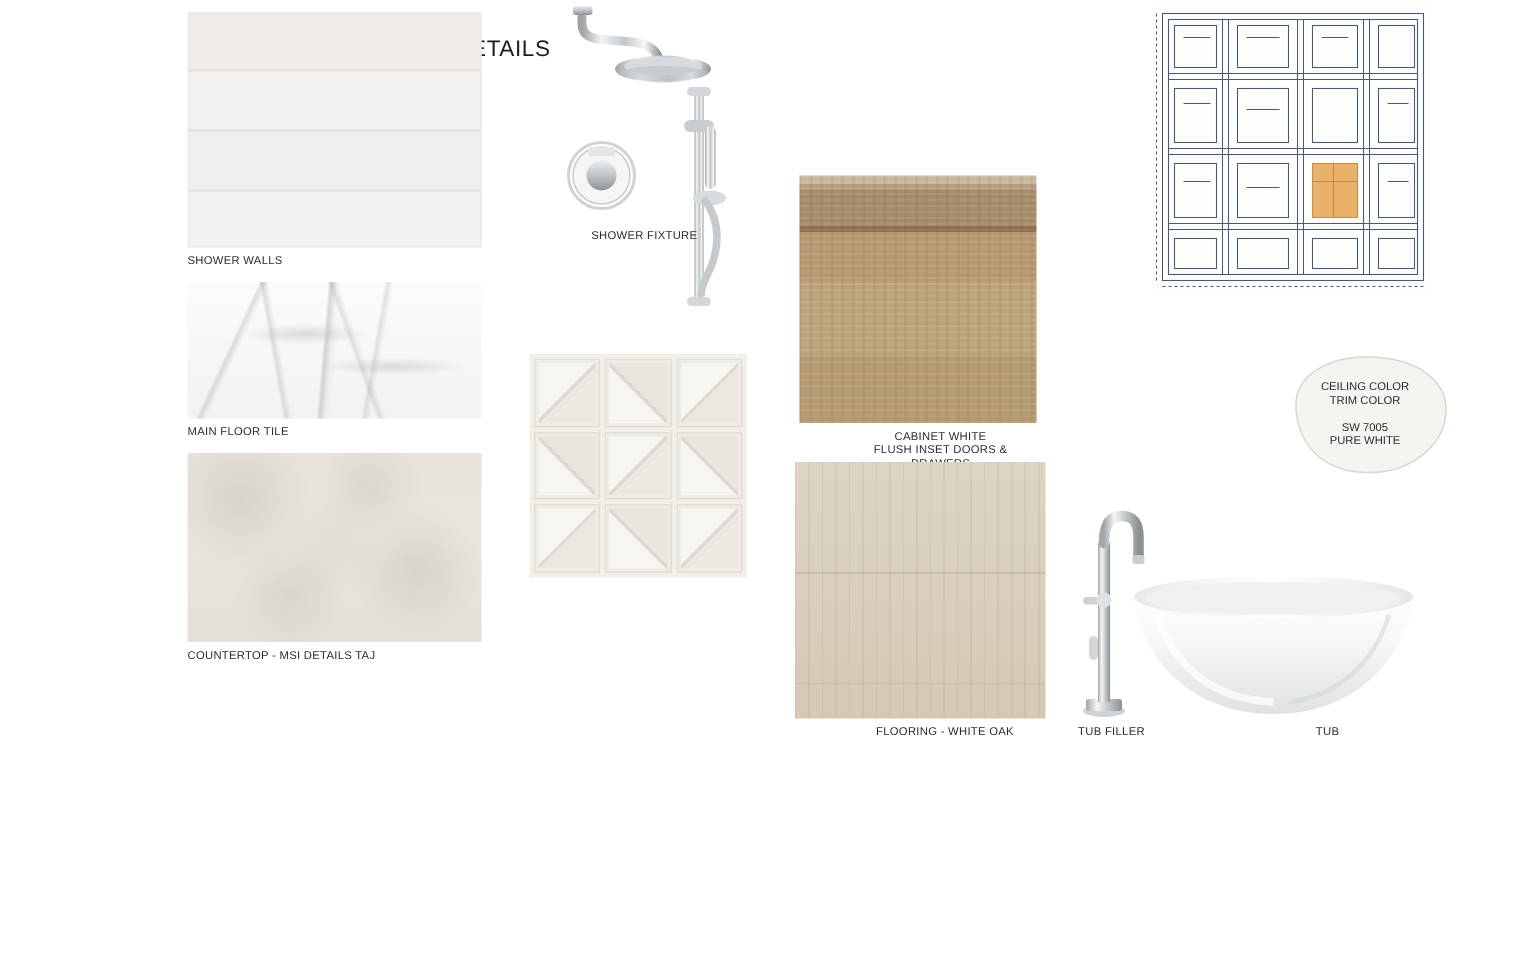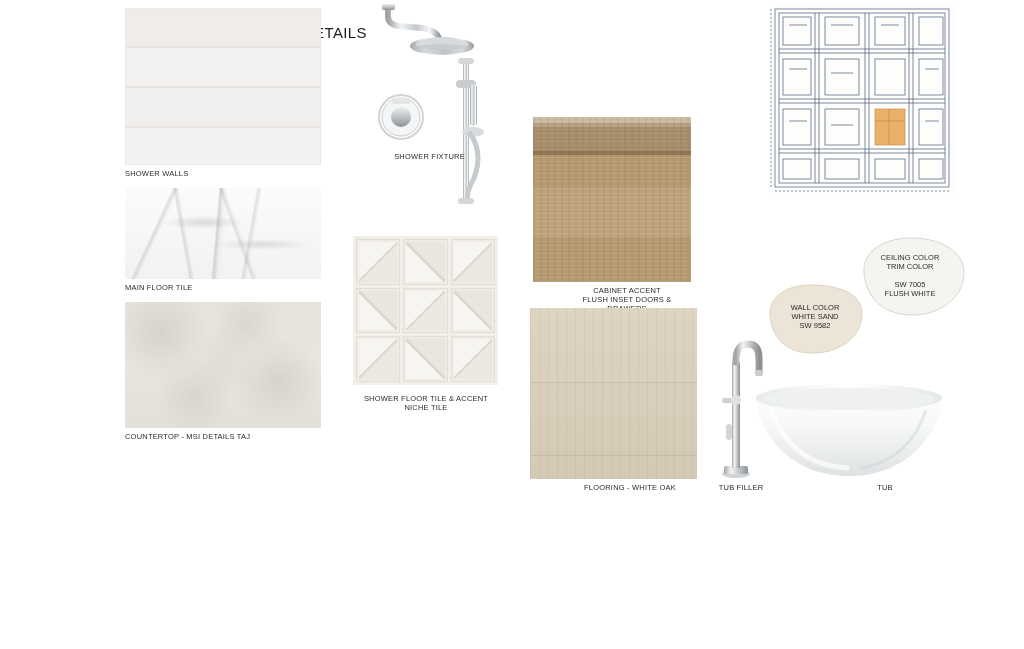--- a/index.html
+++ b/index.html
@@ -278,28 +278,24 @@
     <div class="tile-cell"></div>
     <div class="tile-cell alt"></div>
     <div class="tile-cell"></div>
     <div class="tile-cell alt"></div>
     <div class="tile-cell"></div>
     <div class="tile-cell alt"></div>
     <div class="tile-cell"></div>
     <div class="tile-cell alt"></div>
     <div class="tile-cell"></div>
   </div>
-  <div class="item caption" id="shower-floor-caption">
-    <div>SHOWER FLOOR TILE &amp; ACCENT</div>
-    <div>NICHE TILE</div>
-  </div>
 
   <div class="item" id="cabinet-img"></div>
   <div class="item caption" id="cabinet-caption">
-    <div>CABINET ACCENT</div>
+    <div>CABINET WHITE</div>
     <div>FLUSH INSET DOORS &amp; DRAWERS</div>
   </div>
 
   <div class="item" id="flooring-img"></div>
   <div class="item caption" id="flooring-caption">FLOORING - WHITE OAK</div>
 
   <div class="item" id="blueprint-img">
     <svg width="186" height="190" viewBox="0 0 186 190" xmlns="http://www.w3.org/2000/svg">
       <rect x="0" y="0" width="186" height="190" fill="#fdfdfc"></rect>
       <g stroke="#33486b" stroke-width="0.7" fill="none" opacity="0.9">
@@ -359,31 +355,23 @@
     </svg>
   </div>
 
   <div class="item" id="ceiling-color-blob">
     <svg width="116" height="84" viewBox="0 0 116 84" xmlns="http://www.w3.org/2000/svg" style="position:absolute;left:0;top:0;">
       <path d="M12 38 C10 14 36 2 62 3 C92 4 112 18 112 38 C112 62 88 81 58 80 C30 79 14 62 12 38 Z" fill="#f5f4f0" stroke="#d8d6d0" stroke-width="1"></path>
     </svg>
     <div class="blob-text" style="top:18px;">CEILING COLOR</div>
     <div class="blob-text" style="top:27px;">TRIM COLOR</div>
     <div class="blob-text" style="top:45px;">SW 7005</div>
-    <div class="blob-text" style="top:54px;">FLUSH WHITE</div>
-  </div>
-
-  <div class="item" id="wall-color-blob">
-    <svg width="102" height="78" viewBox="0 0 102 78" xmlns="http://www.w3.org/2000/svg" style="position:absolute;left:0;top:0;">
-      <path d="M6 36 C4 16 24 4 50 5 C78 6 98 14 98 34 C98 58 74 74 46 73 C20 72 8 56 6 36 Z" fill="#ece5d7" stroke="#ddd4c2" stroke-width="1"></path>
-    </svg>
-    <div class="blob-text" style="top:23px;">WALL COLOR</div>
-    <div class="blob-text" style="top:32px;">WHITE SAND</div>
-    <div class="blob-text" style="top:41px;">SW 9582</div>
-  </div>
+    <div class="blob-text" style="top:54px;">PURE WHITE</div>
+  </div>
+
 
   <div class="item" id="tub-filler-art">
     <svg width="56" height="140" viewBox="0 0 56 140" xmlns="http://www.w3.org/2000/svg">
       <defs>
         <linearGradient id="chromeV" x1="0" y1="0" x2="1" y2="0">
           <stop offset="0%" stop-color="#a2a6a9"></stop>
           <stop offset="30%" stop-color="#f4f5f6"></stop>
           <stop offset="60%" stop-color="#c6cacc"></stop>
           <stop offset="100%" stop-color="#8d9193"></stop>
         </linearGradient>

